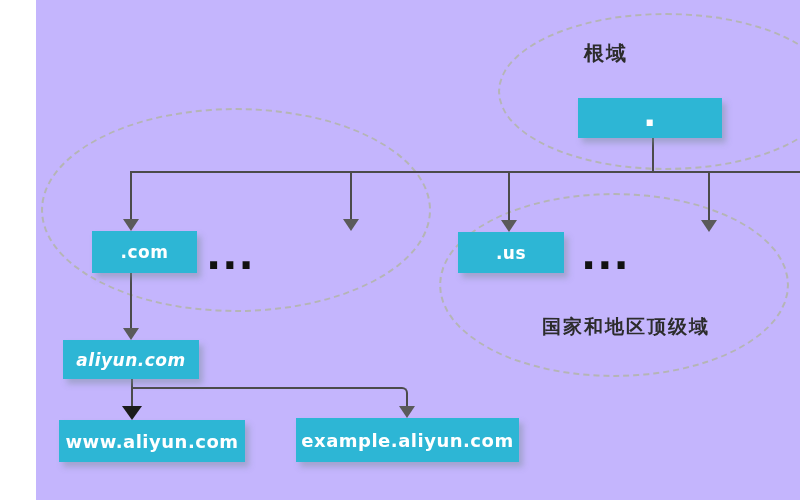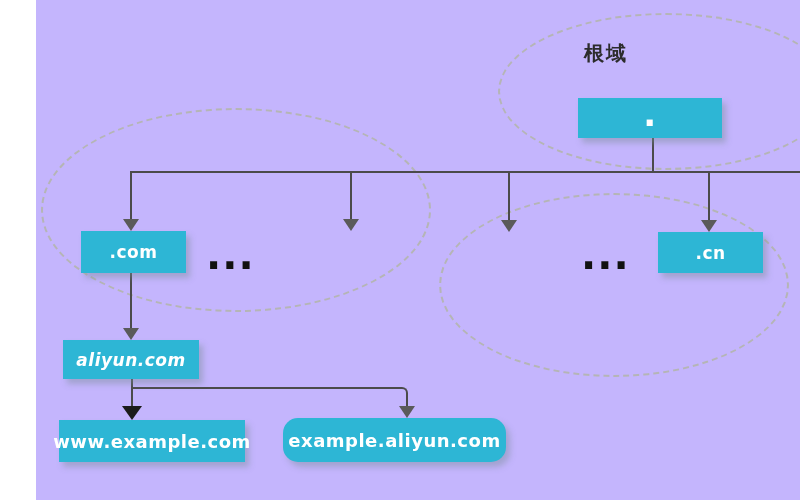--- a/index.html
+++ b/index.html
@@ -48,20 +48,21 @@
 
 <div id="stage">
 
   <div class="ellipse" style="left:462px;top:13px;width:332px;height:153px;"></div>
   <div class="ellipse" style="left:5px;top:108px;width:386px;height:200px;"></div>
   <div class="ellipse" style="left:403px;top:193px;width:346px;height:180px;"></div>
   <div class="ellipse" style="left:786px;top:227px;width:150px;height:96px;"></div>
   <div class="sliver" style="left:792px;top:241px;width:8px;height:32px;"></div>
 
   <div class="group-label" style="left:548px;top:40px;">根域</div>
+  <div class="group-label" style="left:506px;top:314px;font-size:19px;">国家和地区顶级域</div>
 
   <div class="line" style="left:616px;top:137px;width:2px;height:36px;"></div>
   <div class="line" style="left:94px;top:171px;width:706px;height:2px;"></div>
 
   <div class="line" style="left:94px;top:171px;width:2px;height:48px;"></div>
   <div class="arrow" style="left:87px;top:219px;"></div>
 
   <div class="line" style="left:314px;top:173px;width:2px;height:46px;"></div>
   <div class="arrow" style="left:307px;top:219px;"></div>
 
@@ -80,35 +81,35 @@
   <div class="branch-l" style="left:96px;top:387px;width:274px;height:20px;"></div>
   <div class="arrow" style="left:363px;top:406px;"></div>
 
   <div class="dots" style="left:170px;top:240px;">...</div>
   <div class="dots" style="left:545px;top:240px;">...</div>
 
   <div class="node" style="left:542px;top:98px;width:144px;height:40px;">
     <span class="root-dot-text">.</span>
   </div>
 
-  <div class="node" style="left:45px;top:231px;width:105px;height:42px;">
+  <div class="node" style="left:56px;top:231px;width:105px;height:42px;">
     <span>.com</span>
   </div>
 
 
+  <div class="node" style="left:422px;top:232px;width:106px;height:41px;">
+    <span>.us</span>
+  </div>
 
-  <div class="node" style="left:622px;top:232px;width:105px;height:41px;">
-    <span>.cn</span>
-  </div>
 
   <div class="node" style="left:27px;top:340px;width:136px;height:39px;font-style:italic;">
     <span>aliyun.com</span>
   </div>
 
   <div class="node big-text" style="left:23px;top:420px;width:186px;height:42px;">
-    <span>www.example.com</span>
+    <span>www.aliyun.com</span>
   </div>
 
-  <div class="node big-text" style="left:247px;top:418px;width:223px;height:44px;border-radius:15px;">
+  <div class="node big-text" style="left:260px;top:418px;width:223px;height:44px;">
     <span>example.aliyun.com</span>
   </div>
 
 </div>
 
 </body></html>

